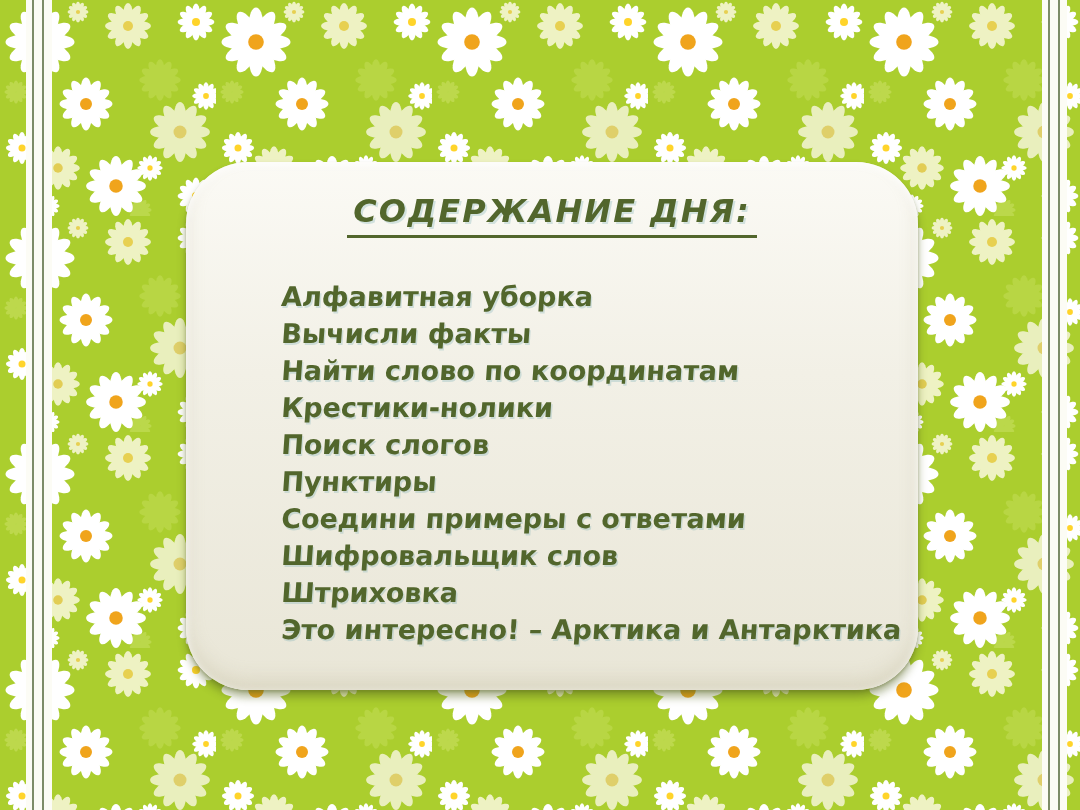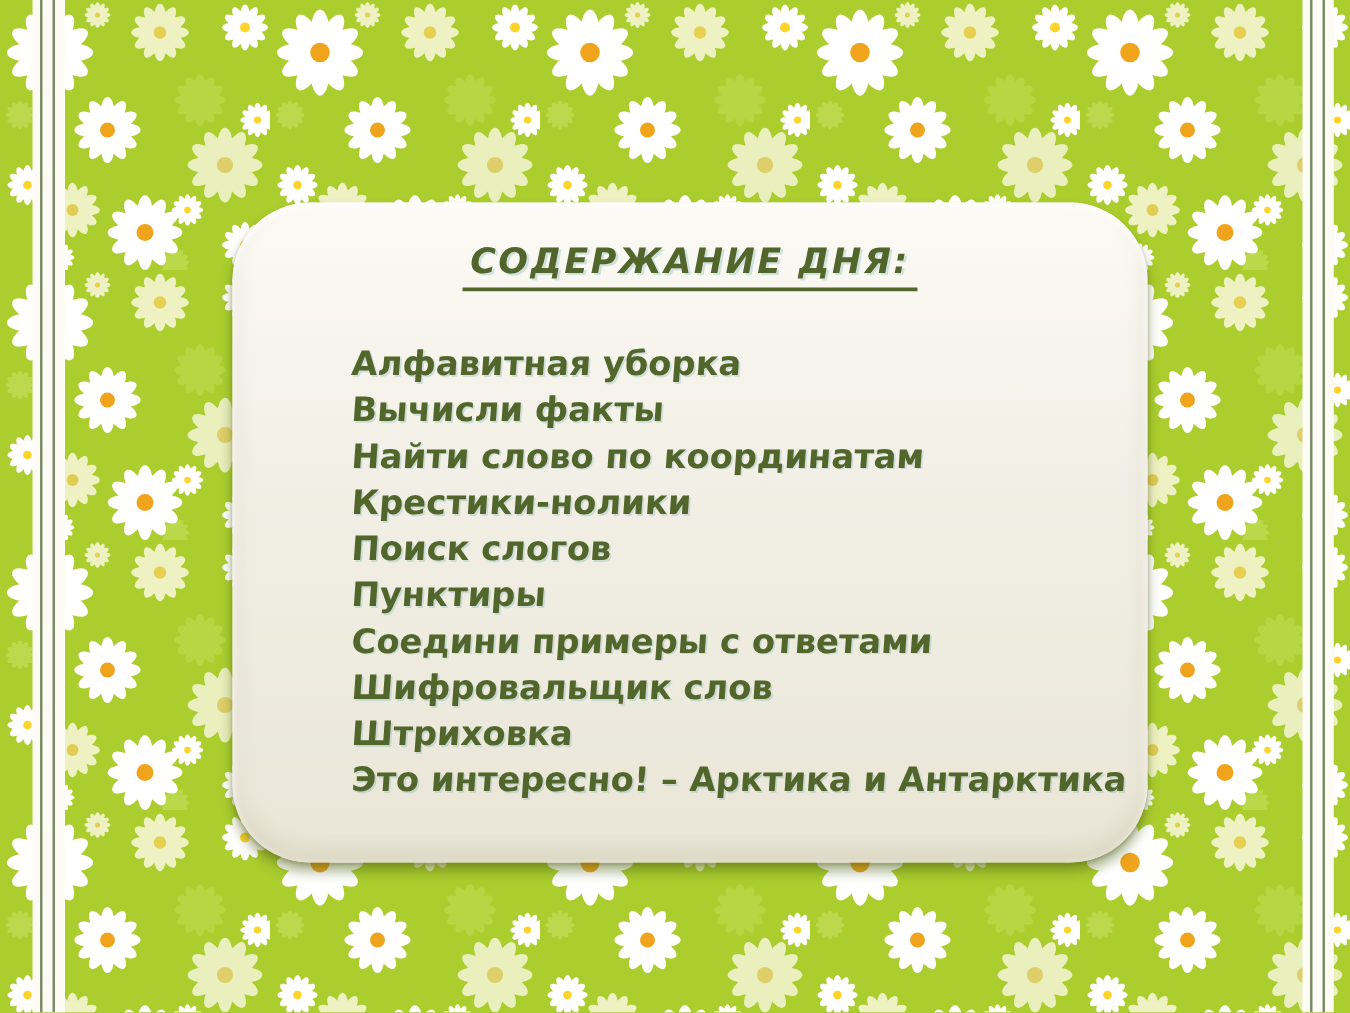--- a/index.html
+++ b/index.html
@@ -31,21 +31,21 @@
     box-shadow:
       0 7px 9px rgba(86,100,30,.48),
       0 2px 3px rgba(86,100,30,.30),
       inset 0 3px 8px rgba(255,255,255,.95),
       inset 0 -10px 18px rgba(185,180,145,.30);
   }
 
   .title{
     display:table;
     margin:30px auto 0;
-    font-size:28px;
+    font-size:32px;
     font-weight:700;
     font-style:italic;
     letter-spacing:2px;
     color:var(--text-olive);
     text-shadow:2px 2px 0 rgba(120,175,180,.30);
     border-bottom:3px solid var(--text-olive);
     padding:0 6px 5px;
     white-space:nowrap;
   }
 

